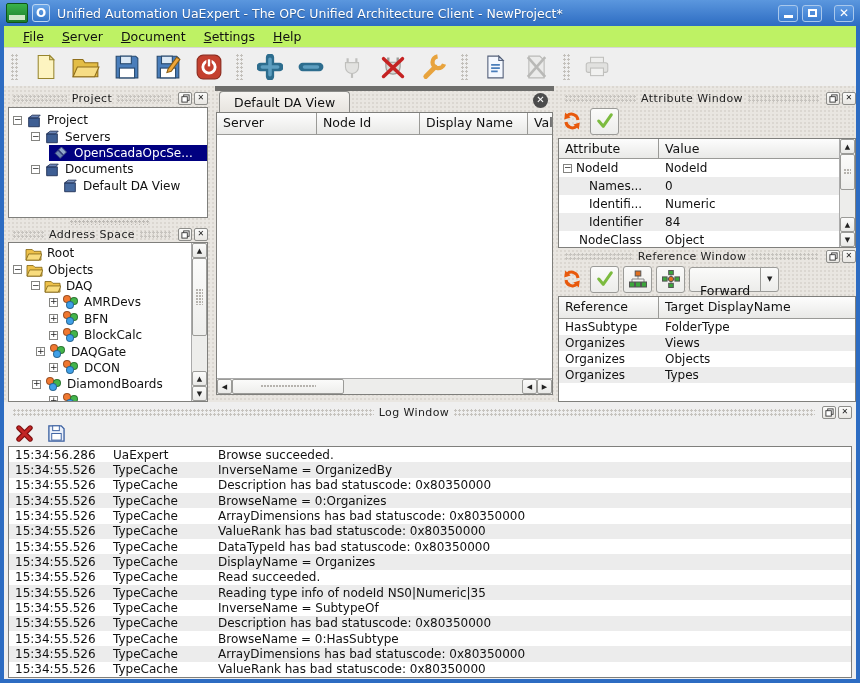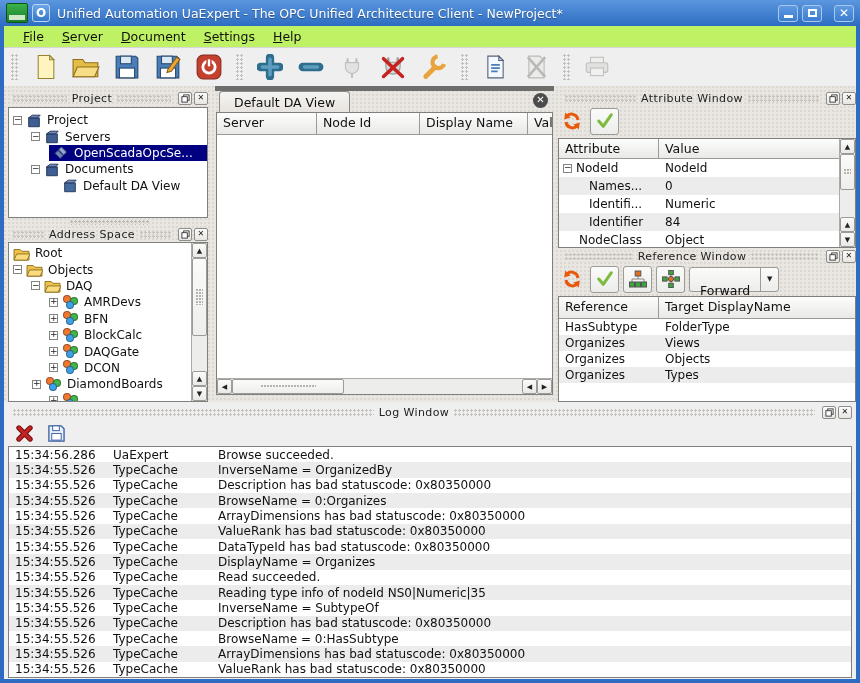--- a/index.html
+++ b/index.html
@@ -284,21 +284,21 @@
       <svg width="9" height="9" viewBox="0 0 10 10">
         <rect x="3" y="1" width="6" height="6" fill="#fff" stroke="#333"></rect>
         <rect x="1" y="3" width="6" height="6" fill="#fff" stroke="#333"></rect>
       </svg>
     </div>
   <div class="pbtn">
       <span>✕</span>
     </div>
 </div>
 <div class="box" style="left:8px;top:242px;width:200px;height:160px;padding-top:2px;">
-  <div class="trow" style="padding-left:4px">
+  <div class="trow" style="padding-left:16px">
       <svg class="tico" width="17" height="15" viewBox="0 0 19 17">
         <path d="M1 4h7l2 2h8v10H1z" fill="#eec14a" stroke="#8a6d1d"></path>
         <path d="M1 16l3-7h15l-3 7z" fill="#f8dc7e" stroke="#8a6d1d"></path>
       </svg>
       <span>Root</span>
     </div>
   <div class="trow" style="padding-left:4px">
       <span class="exp m"></span>
       <svg class="tico" width="17" height="15" viewBox="0 0 19 17">
         <path d="M1 4h7l2 2h8v10H1z" fill="#eec14a" stroke="#8a6d1d"></path>
@@ -334,21 +334,21 @@
     </div>
   <div class="trow" style="padding-left:40px">
       <span class="exp p"></span>
       <span class="gearwrap">
         <i class="g1"></i>
         <i class="g2"></i>
         <i class="g3"></i>
       </span>
       <span>BlockCalc</span>
     </div>
-  <div class="trow" style="padding-left:40px">
+  <div class="trow" style="padding-left:27px">
       <span class="exp p"></span>
       <span class="gearwrap">
         <i class="g1"></i>
         <i class="g2"></i>
         <i class="g3"></i>
       </span>
       <span>DAQGate</span>
     </div>
   <div class="trow" style="padding-left:40px">
       <span class="exp p"></span>

